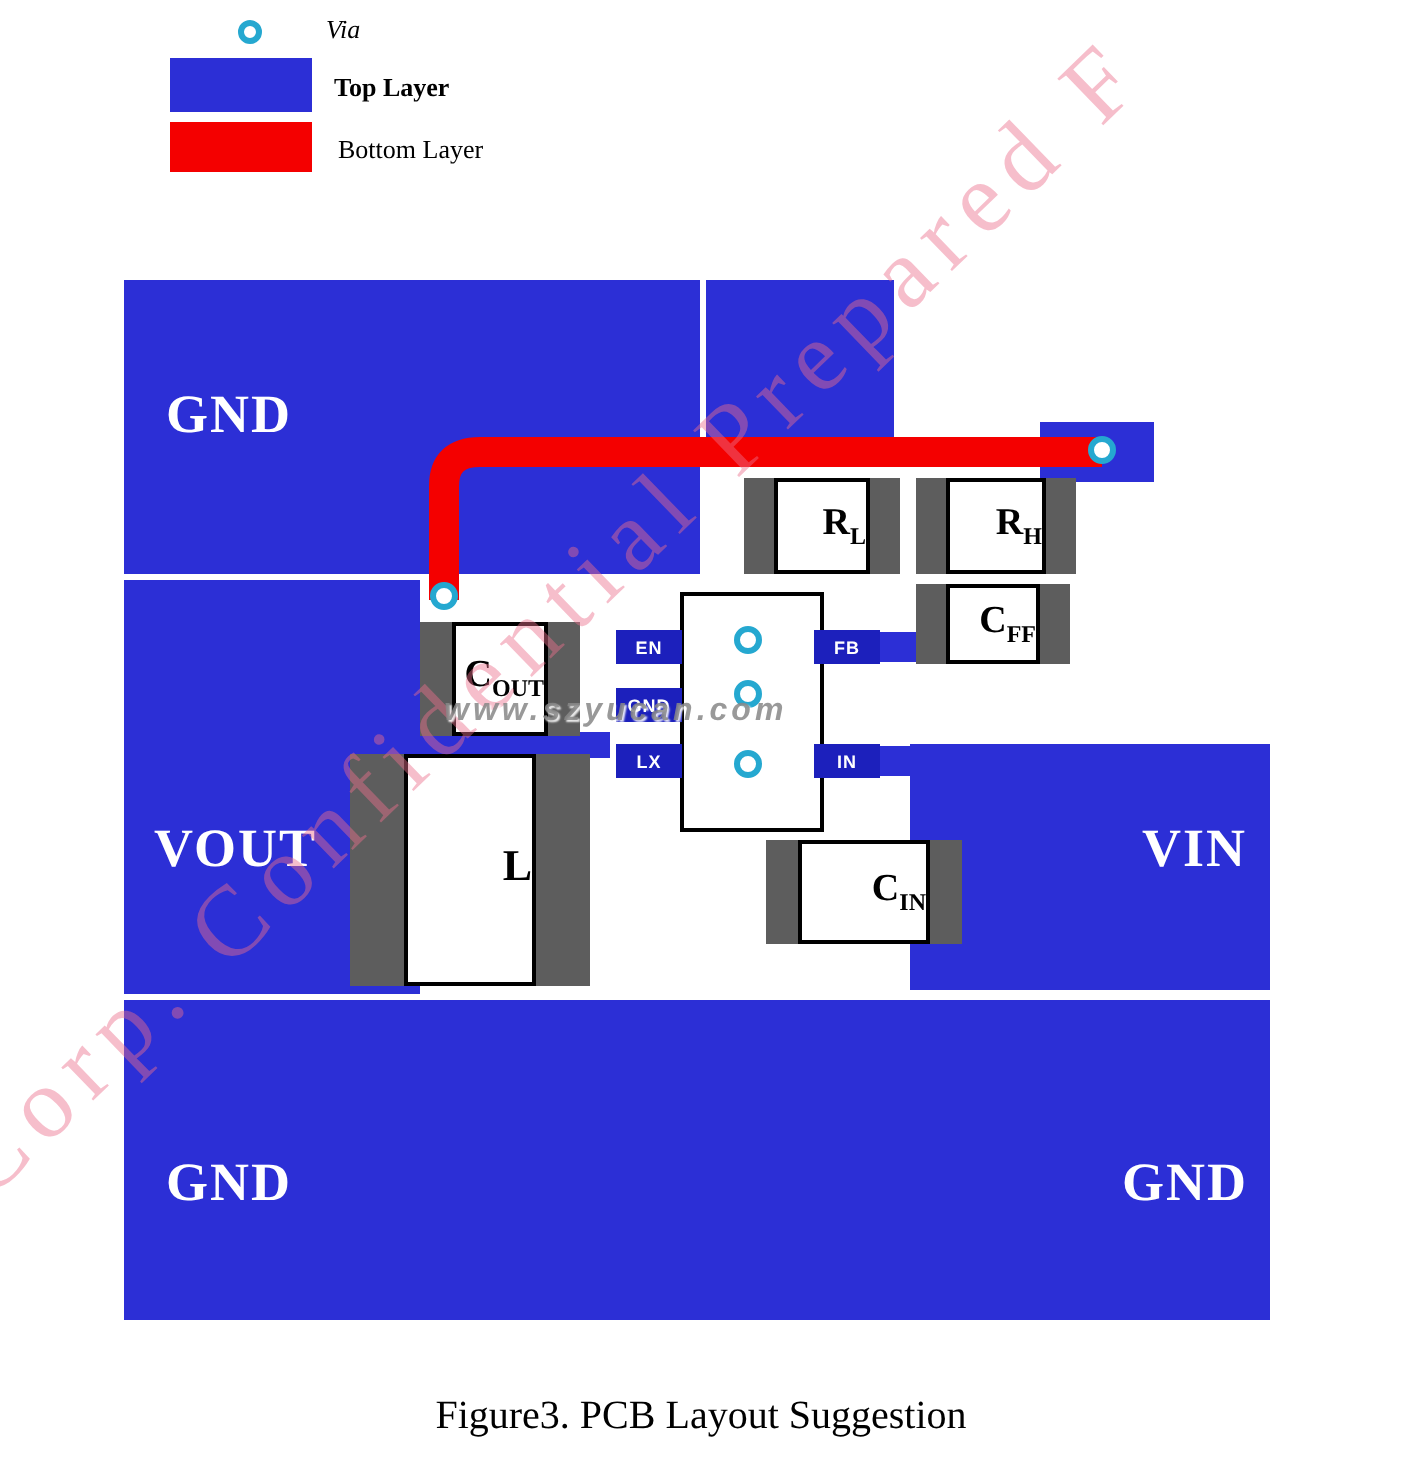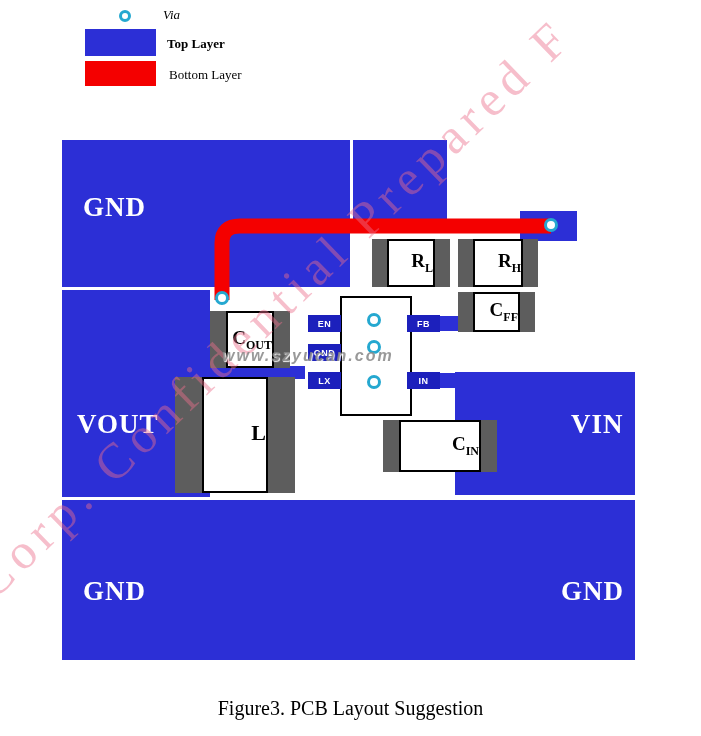--- a/index.html
+++ b/index.html
@@ -102,21 +102,21 @@
   </div>
 
   <div class="comp" style="left:175px;top:377px;width:120px;height:116px;">
     <div class="pad" style="left:0;width:30px;"></div>
     <div class="pad" style="right:0;width:30px;"></div>
     <div class="comp-body" style="left:27px;right:27px;">
       <span class="comp-label big"><span>L</span><sub></sub></span>
     </div>
   </div>
 
-  <div class="comp" style="left:383px;top:420px;width:98px;height:52px;padding-left:16px;">
+  <div class="comp" style="left:383px;top:420px;width:98px;height:52px;">
     <div class="pad" style="left:0;width:18px;"></div>
     <div class="pad" style="right:0;width:18px;"></div>
     <div class="comp-body" style="left:16px;right:16px;">
       <span class="comp-label"><span>C</span><sub>IN</sub></span>
     </div>
   </div>
 
   <div class="ic" style="left:340px;top:296px;width:68px;height:116px;"></div>
 
   <div class="link" style="left:438px;top:316px;width:22px;height:15px;"></div>

